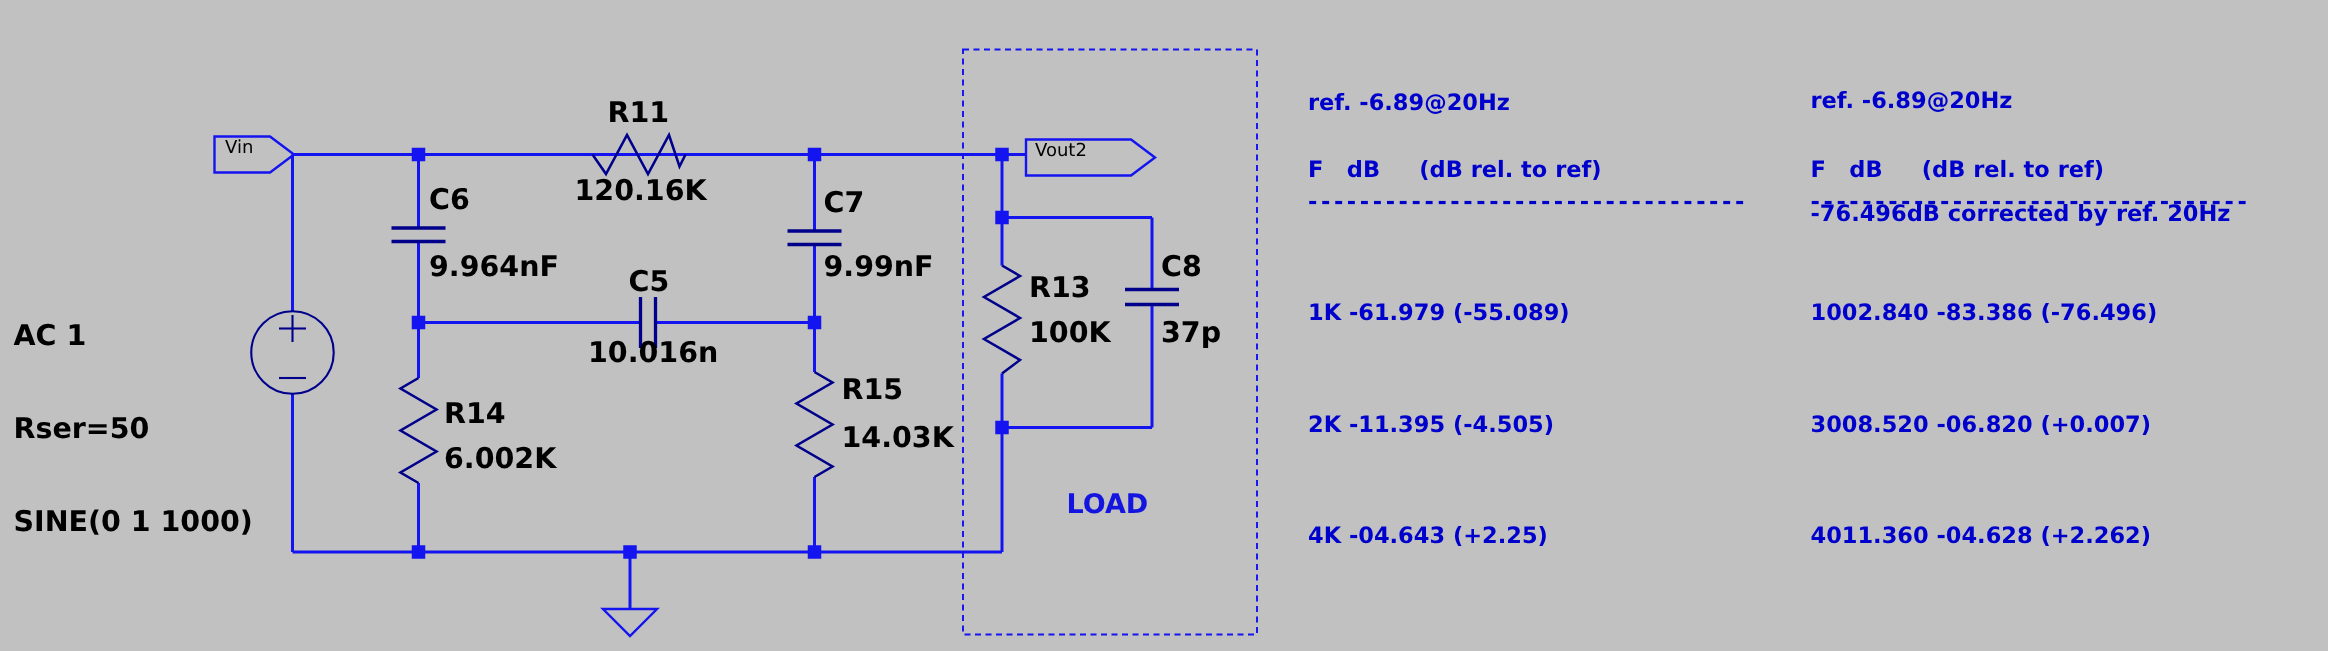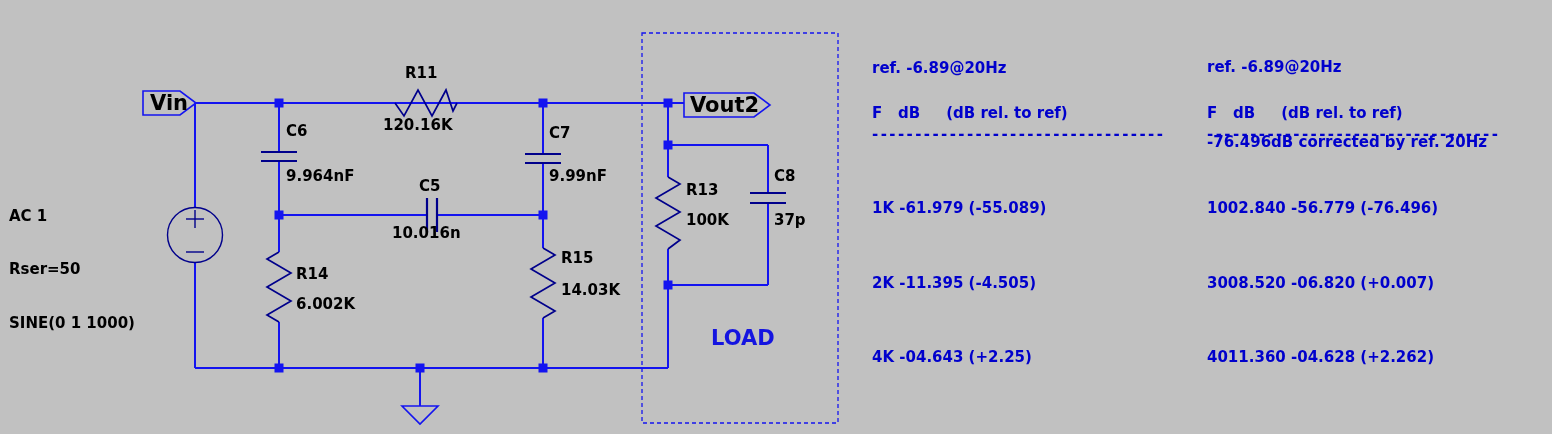--- a/index.html
+++ b/index.html
@@ -2,26 +2,26 @@
 <html><head>
 <meta charset="utf-8">
 <style>
   html,body{margin:0;padding:0;}
   .screen{
     position:relative; width:1552px; height:434px;
     background:#c1c1c1; overflow:hidden;
     font-family:"DejaVu Sans", sans-serif;
   }
   .lbl{
-    position:absolute; color:#000; font-weight:bold; font-size:15px;
+    position:absolute; color:#000; font-weight:bold; font-size:19px;
     white-space:pre; line-height:1.05;
   }
   .src-lines div{ line-height:22px; }
-  .flag-text{ position:absolute; color:#000; font-weight:bold; font-size:21px; }
-  .load-lbl{ position:absolute; color:#1414e0; font-weight:bold; font-size:21px; }
+  .flag-text{ position:absolute; color:#000; font-weight:normal; font-size:12px; }
+  .load-lbl{ position:absolute; color:#1414e0; font-weight:bold; font-size:18px; }
   .ann{
     position:absolute; color:#0000cc; font-weight:bold; font-size:15px;
     white-space:pre; line-height:24.7px;
   }
   .sep{ letter-spacing:2.4px; }
   svg{ position:absolute; left:0; top:0; }
 </style>
 </head>
 <body>
 
@@ -157,19 +157,19 @@
     
   </div>
 
   <div class="ann" style="left:1207px;top:6px">
     <div>ref. -6.89@20Hz</div>
     <div>-76.496dB corrected by ref. 20Hz</div>
   </div>
   <div class="ann" style="left:1207px;top:101px">F   dB     (dB rel. to ref)</div>
   <div class="ann sep" style="left:1207px;top:122px">----------------------------------</div>
   <div class="ann" style="left:1207px;top:147px">
-    <div>1002.840 -56.779 (-76.496)</div>
+    <div>1002.840 -83.386 (-76.496)</div>
     <div>3008.520 -06.820 (+0.007)</div>
     <div>4011.360 -04.628 (+2.262)</div>
     
   </div>
 
 </div>
 
 </body></html>

